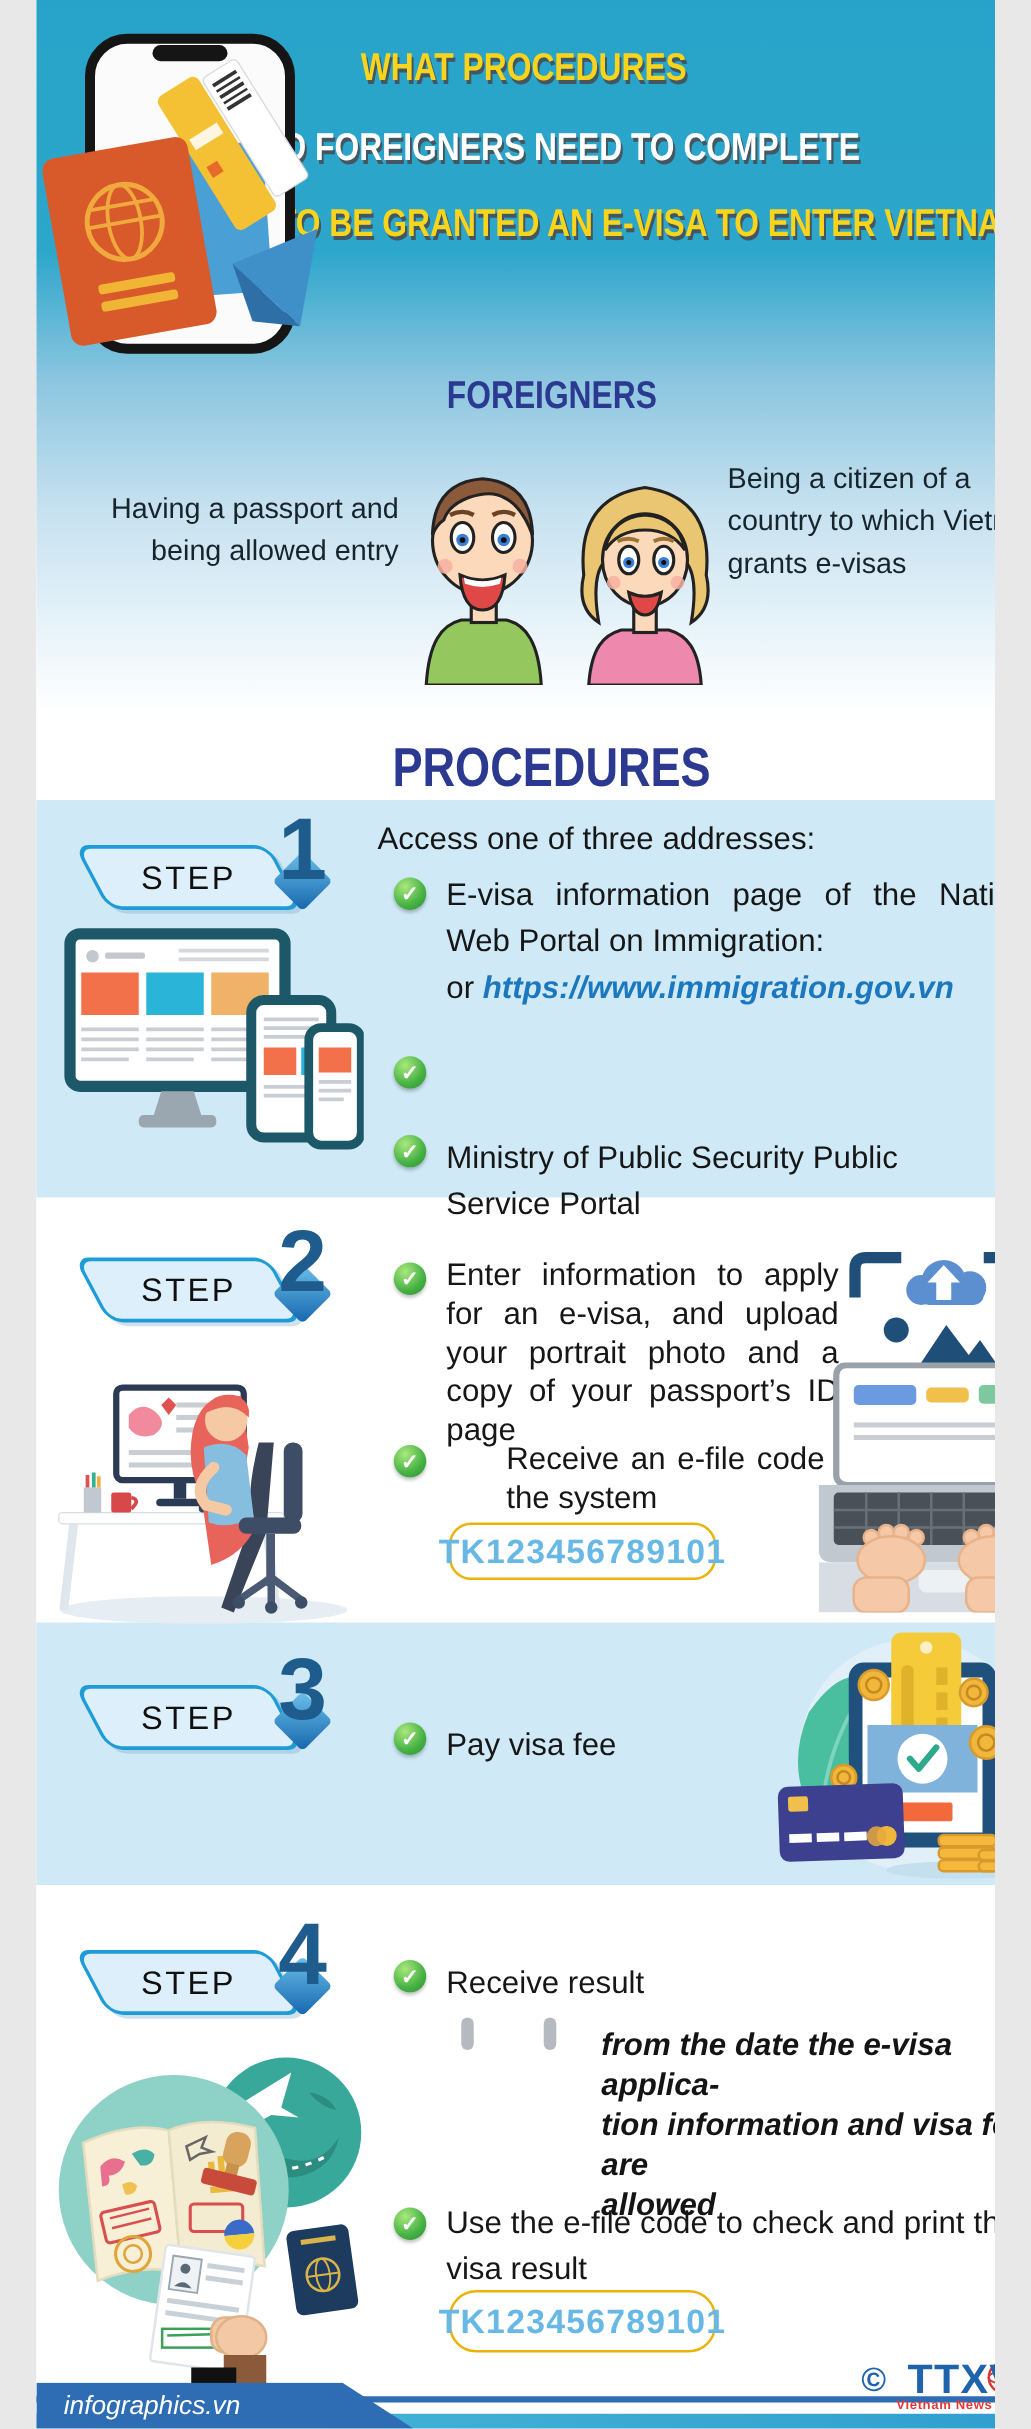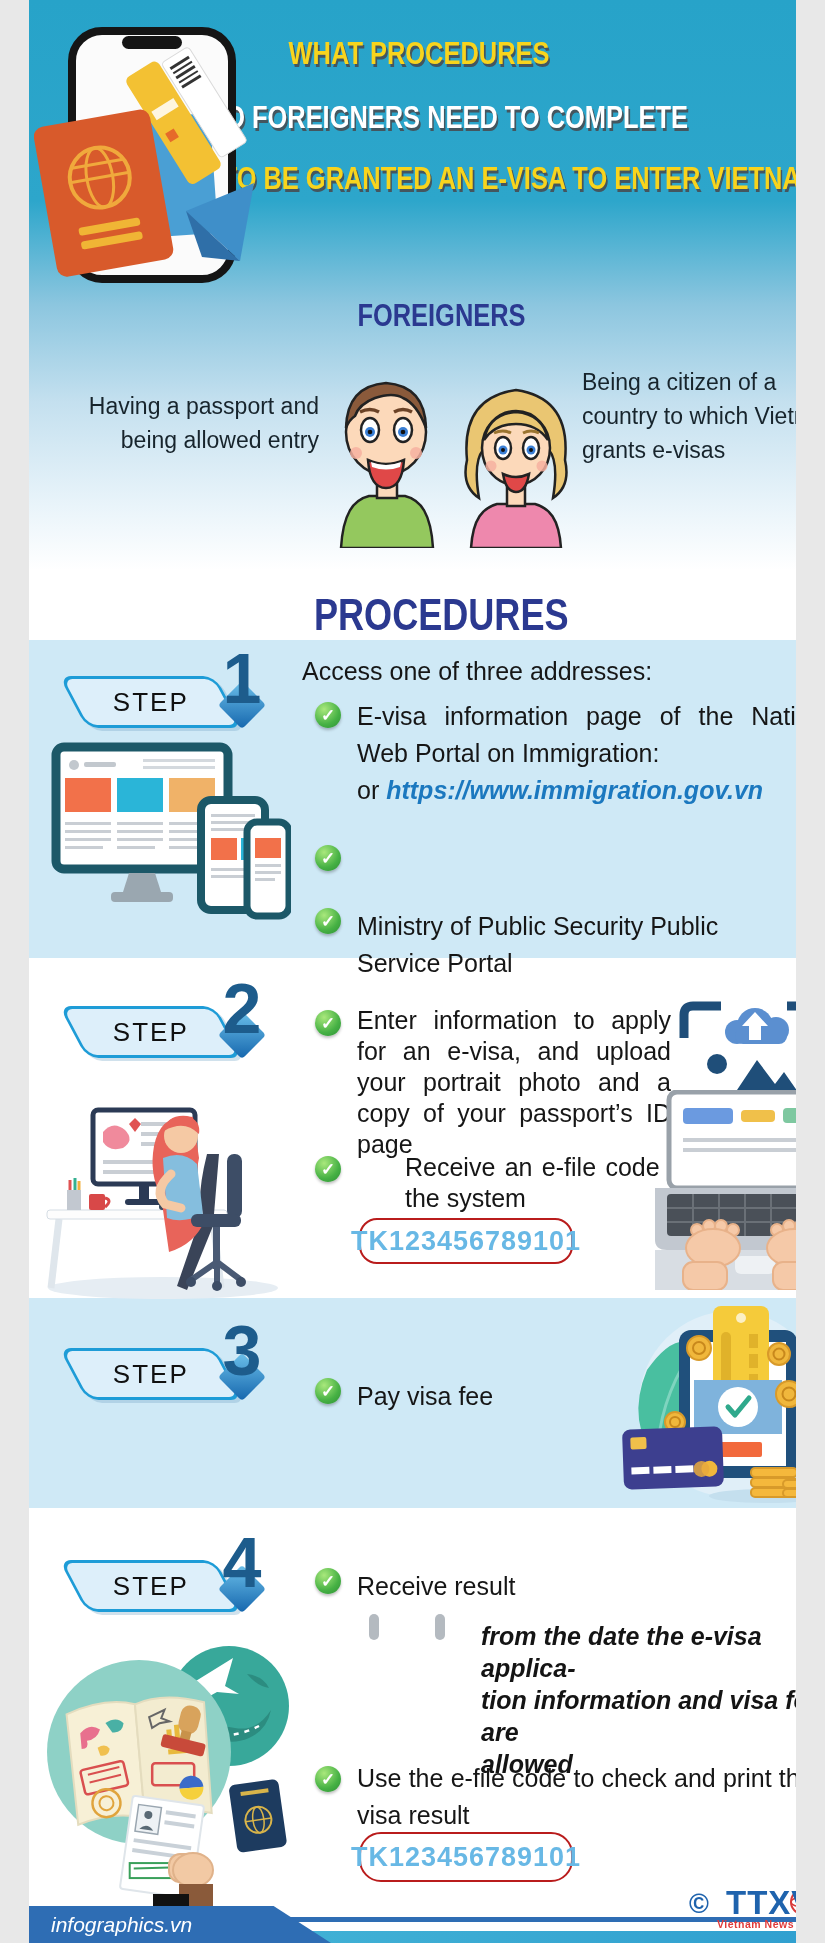--- a/index.html
+++ b/index.html
@@ -26,21 +26,21 @@
   .stepnum{width:80px;text-align:center;font-size:70px;font-weight:800;color:#1d5c8c;line-height:1;}
   
   .check{width:26px;height:26px;border-radius:50%;
     background:radial-gradient(circle at 35% 28%,#a9e87c,#46b144 60%,#2d8f35 100%);
     box-shadow:0 2px 3px rgba(0,0,0,.25);display:flex;align-items:center;justify-content:center;
     color:#fff;font-size:17px;font-weight:700;}
   .btxt{font-size:25px;line-height:37px;color:#161616;}
   .justify{text-align:justify;}
   .lh31{line-height:31px;}
   .link{color:#1b78bf;font-weight:700;font-style:italic;}
-  .code-box{width:210px;height:42px;background:#ffffff;border:2px solid #b91c1c;border-radius:18px;
+  .code-box{width:210px;height:42px;background:#ffffff;border:2px solid #eab308;border-radius:18px;
     display:flex;align-items:center;justify-content:center;color:#68b8e5;font-size:27px;font-weight:700;letter-spacing:1px;}
   
   .cal-pin{position:absolute;top:0;width:10px;height:26px;background:#b4bac0;border-radius:5px;}
   .cal-body{position:absolute;left:0;top:16px;width:122px;height:82px;background:#f4f5f7;border-radius:10px;
     box-shadow:0 3px 0 #d8dde2;overflow:hidden;}
   .cal-top{height:24px;background:#a9dbe8;}
   .cal-text{font-style:italic;font-size:21px;line-height:26px;color:#111;text-align:center;margin-top:3px;}
   .note{font-size:25px;line-height:32px;font-style:italic;font-weight:700;color:#141414;}
   
   .foot-line{left:0;top:1917px;width:825px;height:5px;background:#2e6db4;}

